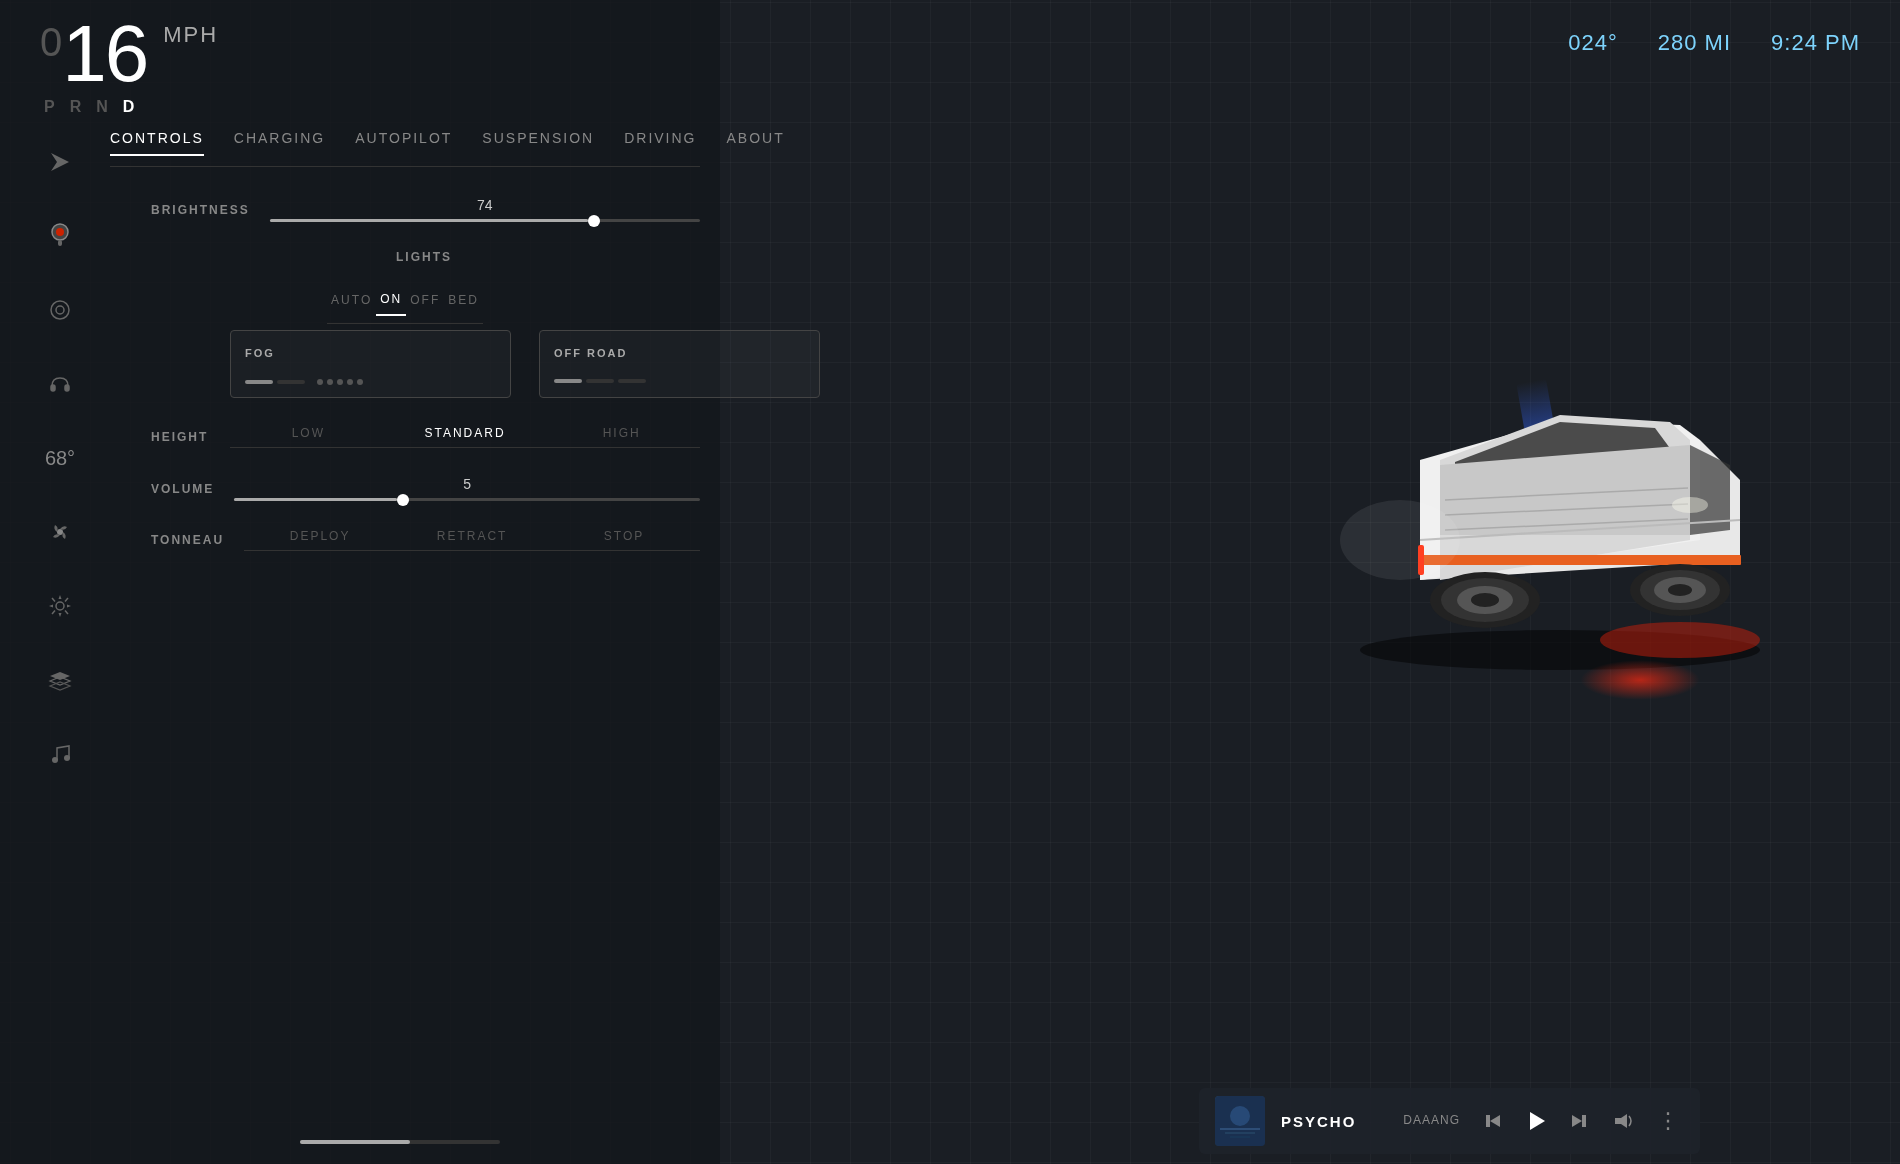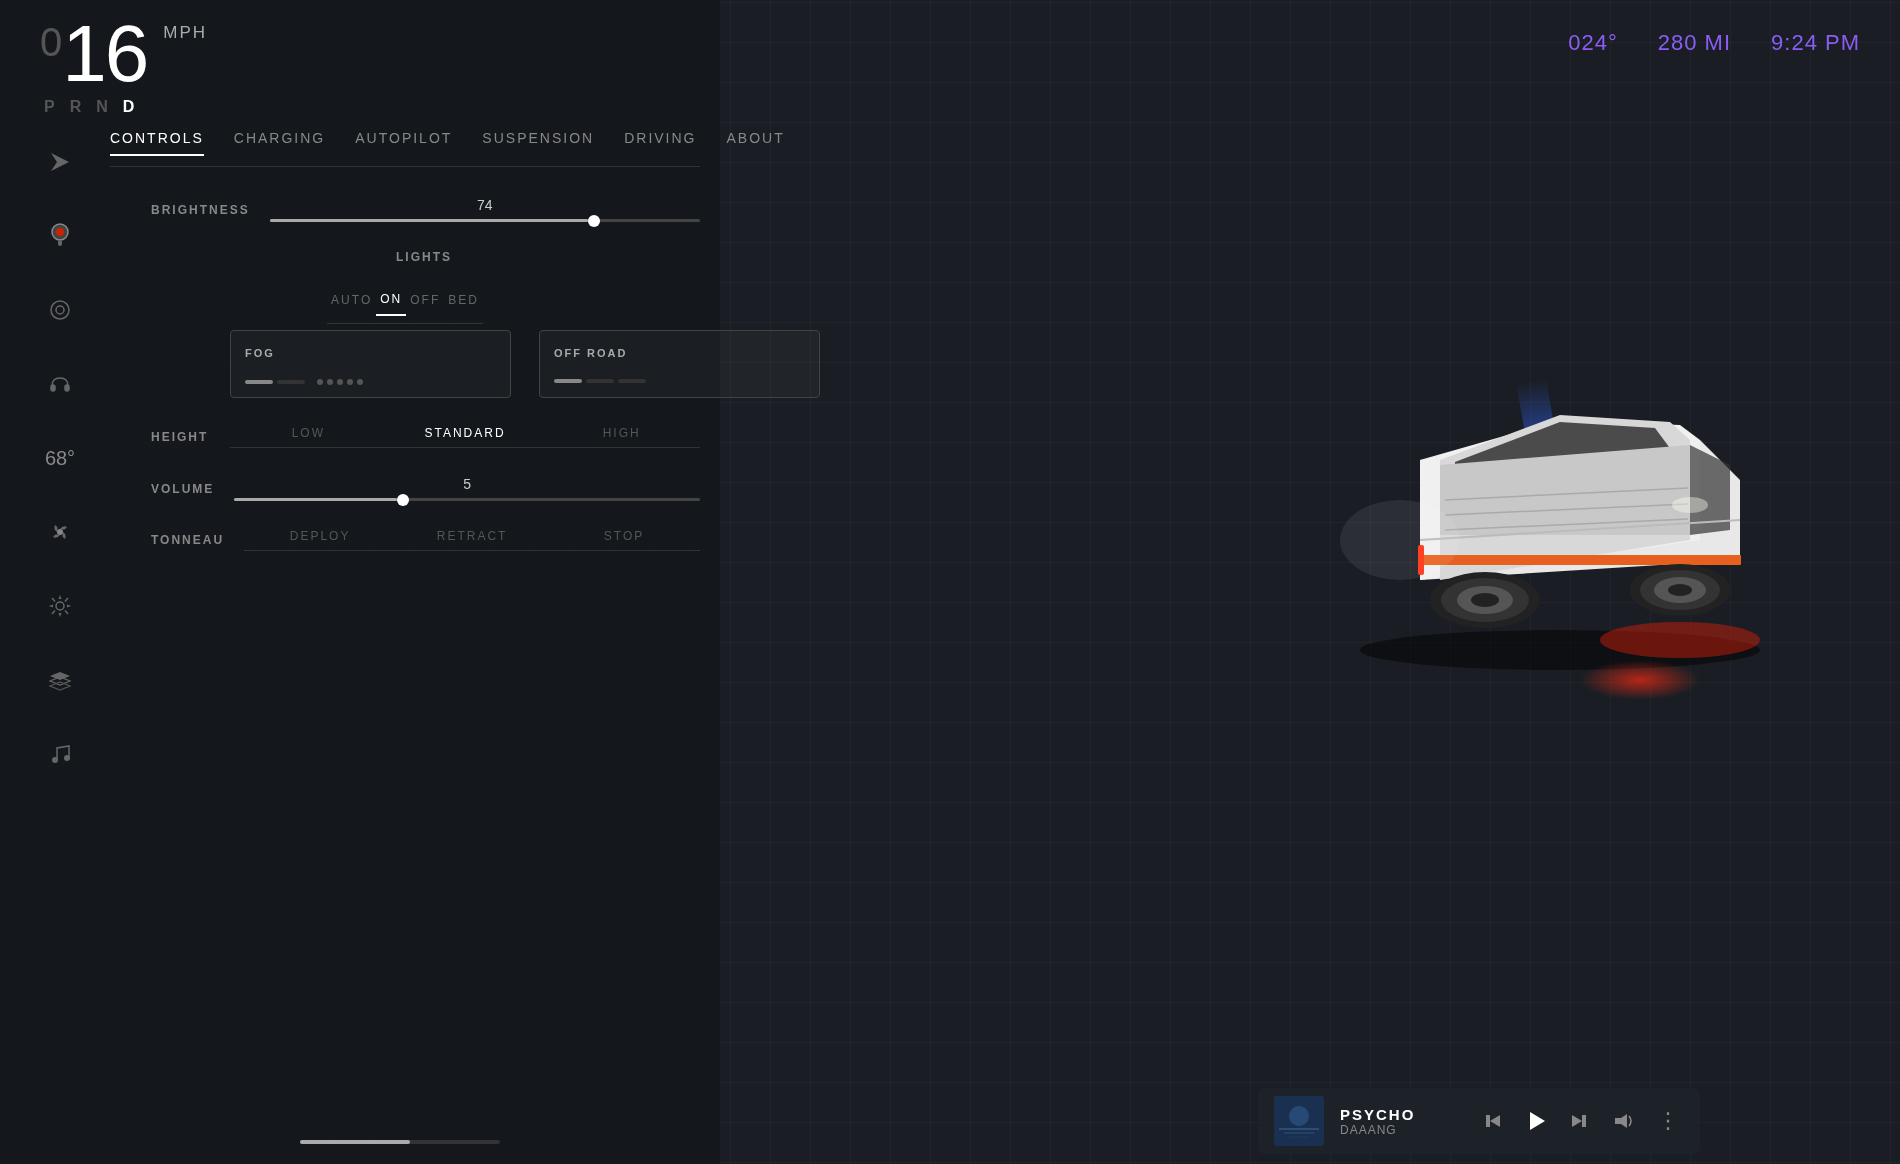--- a/index.html
+++ b/index.html
@@ -70,21 +70,21 @@
 
     .speed-prefix {
       font-size: 40px;
       color: #555;
       margin-right: 2px;
       align-self: flex-start;
       margin-top: 8px;
     }
 
     .speed-unit {
-      font-size: 17px;
+      font-size: 22px;
       color: #aaa;
       font-weight: 400;
       letter-spacing: 2px;
       margin-left: 16px;
       align-self: flex-start;
       margin-top: 10px;
     }
 
     .gear-row {
       display: flex;
@@ -108,21 +108,21 @@
       position: absolute;
       top: 30px;
       right: 40px;
       display: flex;
       align-items: center;
       gap: 40px;
     }
 
     .info-item {
       font-size: 22px;
-      color: #8b5cf6;
+      color: #7dd3fc;
       letter-spacing: 1px;
     }
 
     
     .sidebar {
       position: absolute;
       top: 140px;
       left: 20px;
       width: 80px;
       display: flex;
@@ -459,22 +459,23 @@
       border-radius: 4px;
       background: linear-gradient(135deg, #2a4a6b, #1a2a3b);
       display: flex;
       align-items: center;
       justify-content: center;
       overflow: hidden;
     }
 
     .song-info {
       display: flex;
-      flex-direction: column;
+      flex-direction: row;
       min-width: 120px;
+      gap: 47px;
     }
 
     .song-title {
       font-size: 15px;
       font-weight: 700;
       letter-spacing: 2px;
       color: #fff;
     }
 
     .song-artist {

